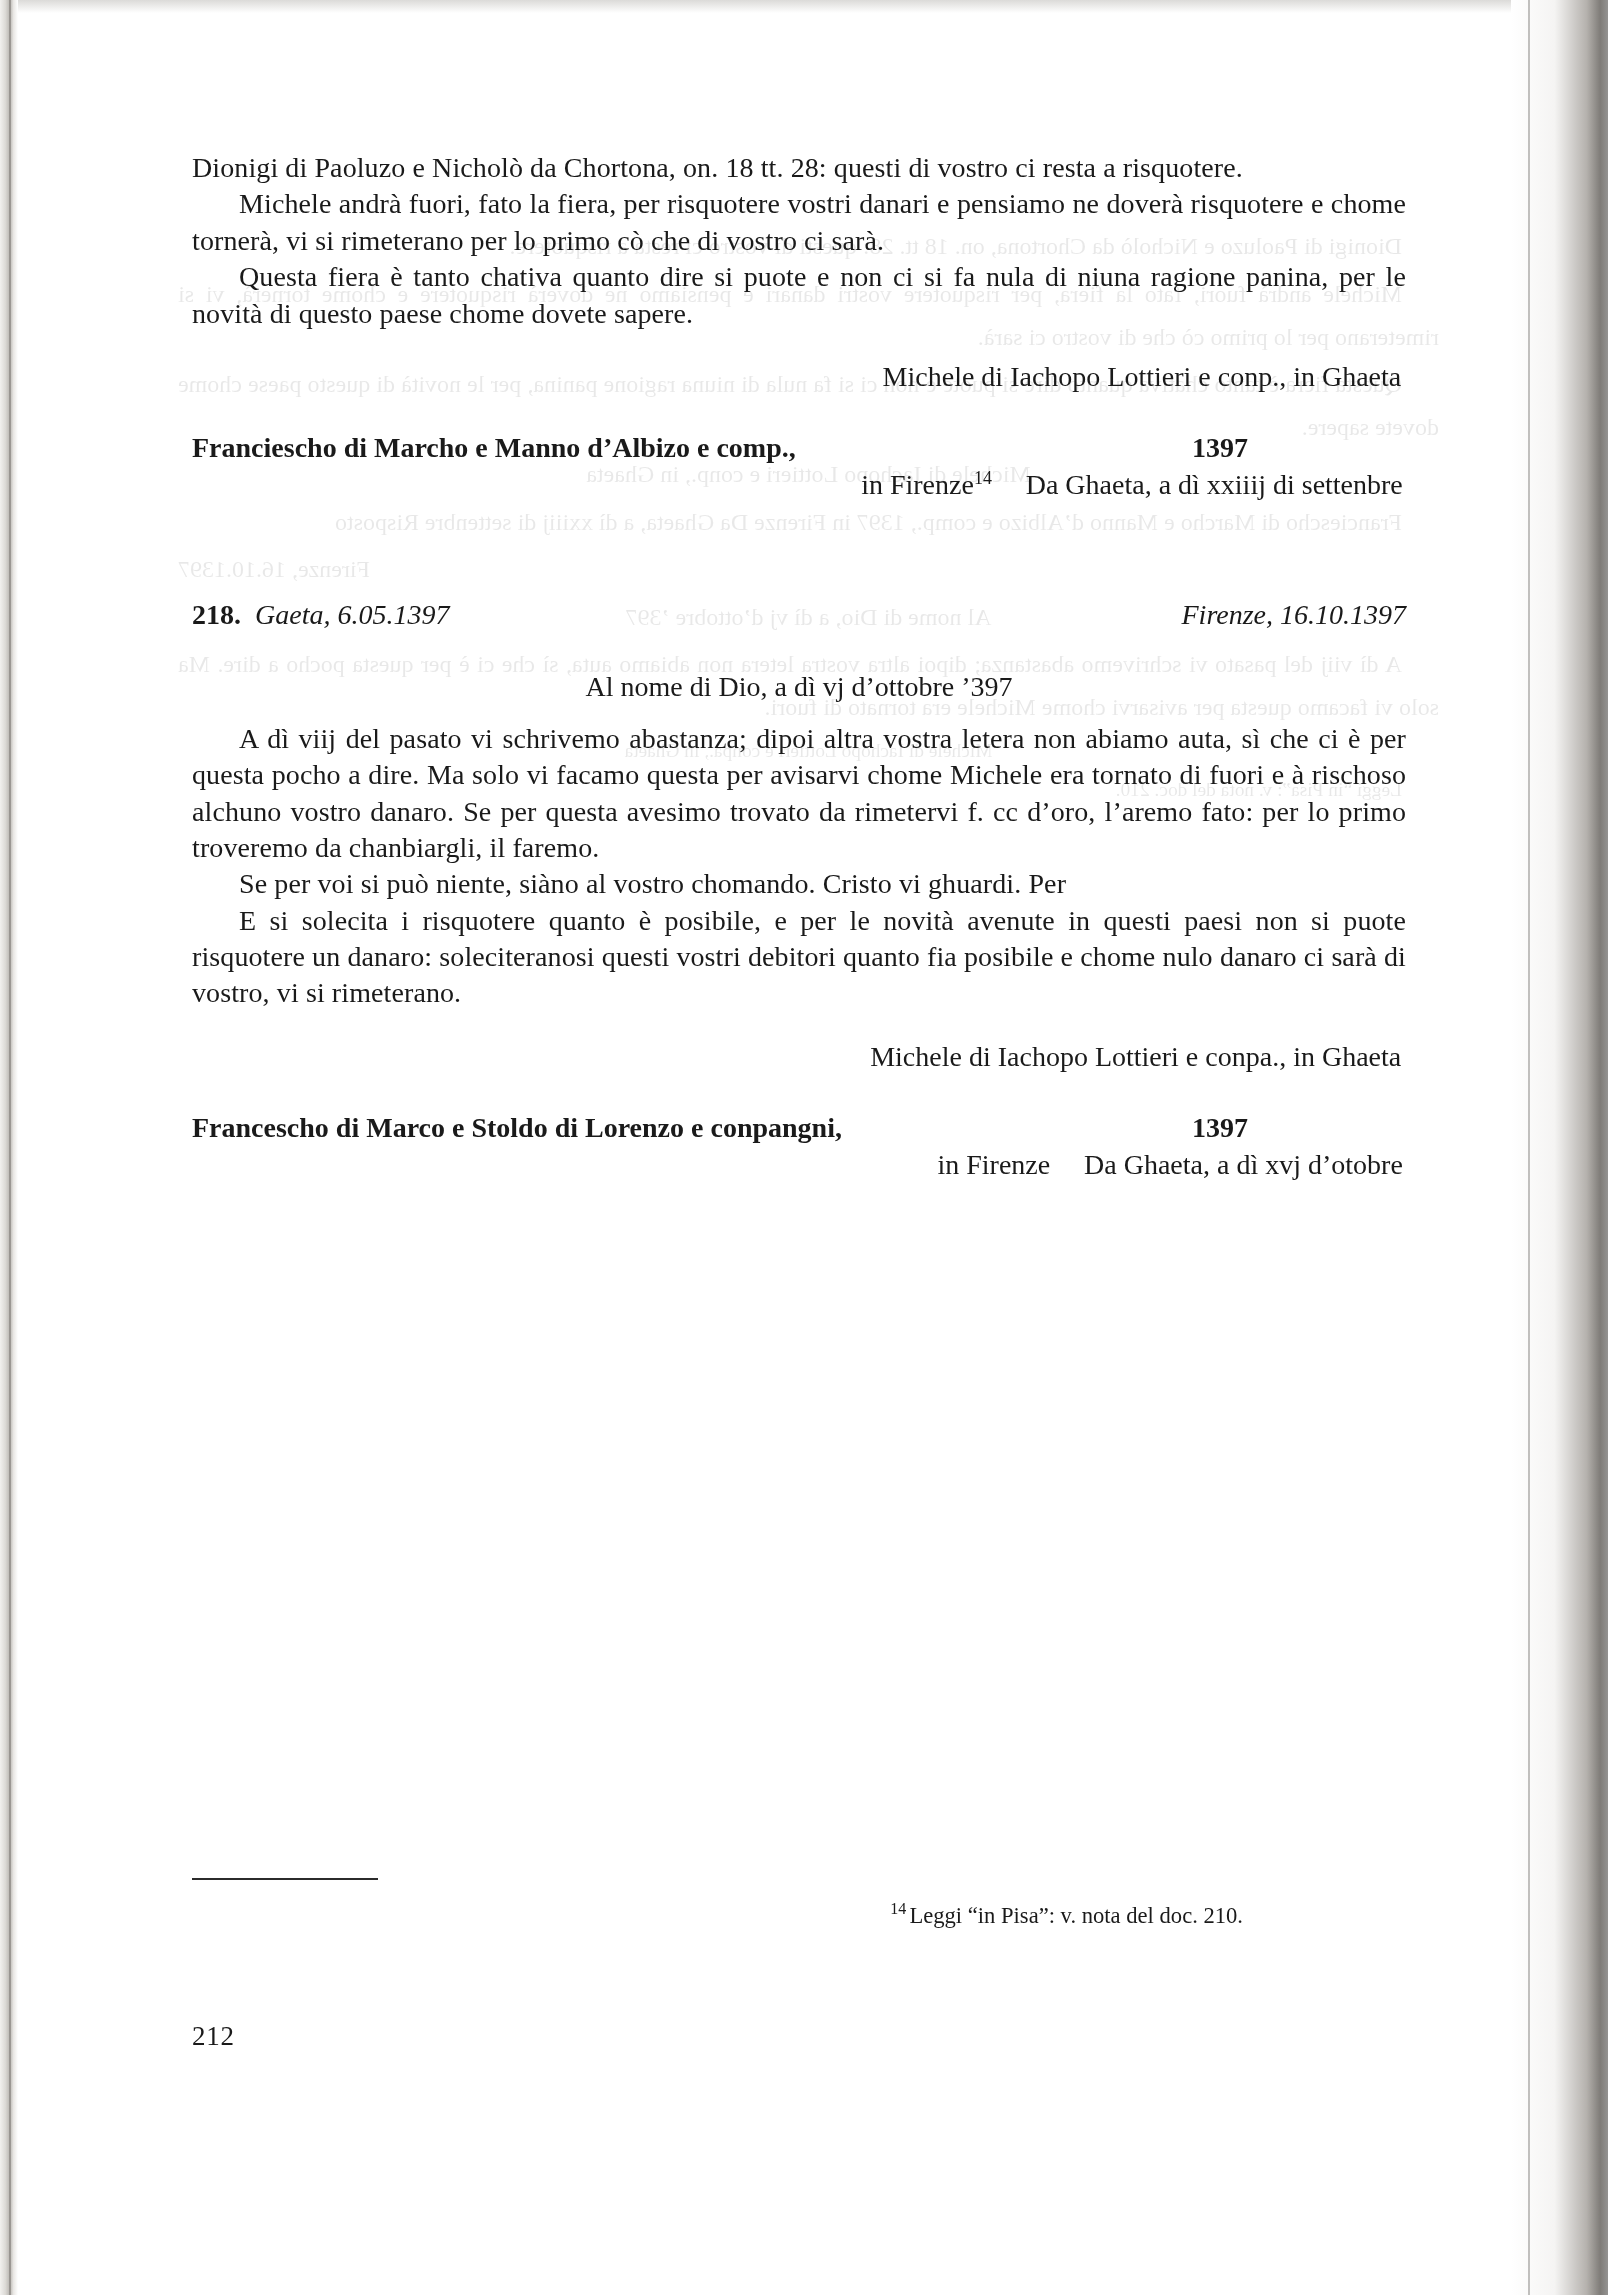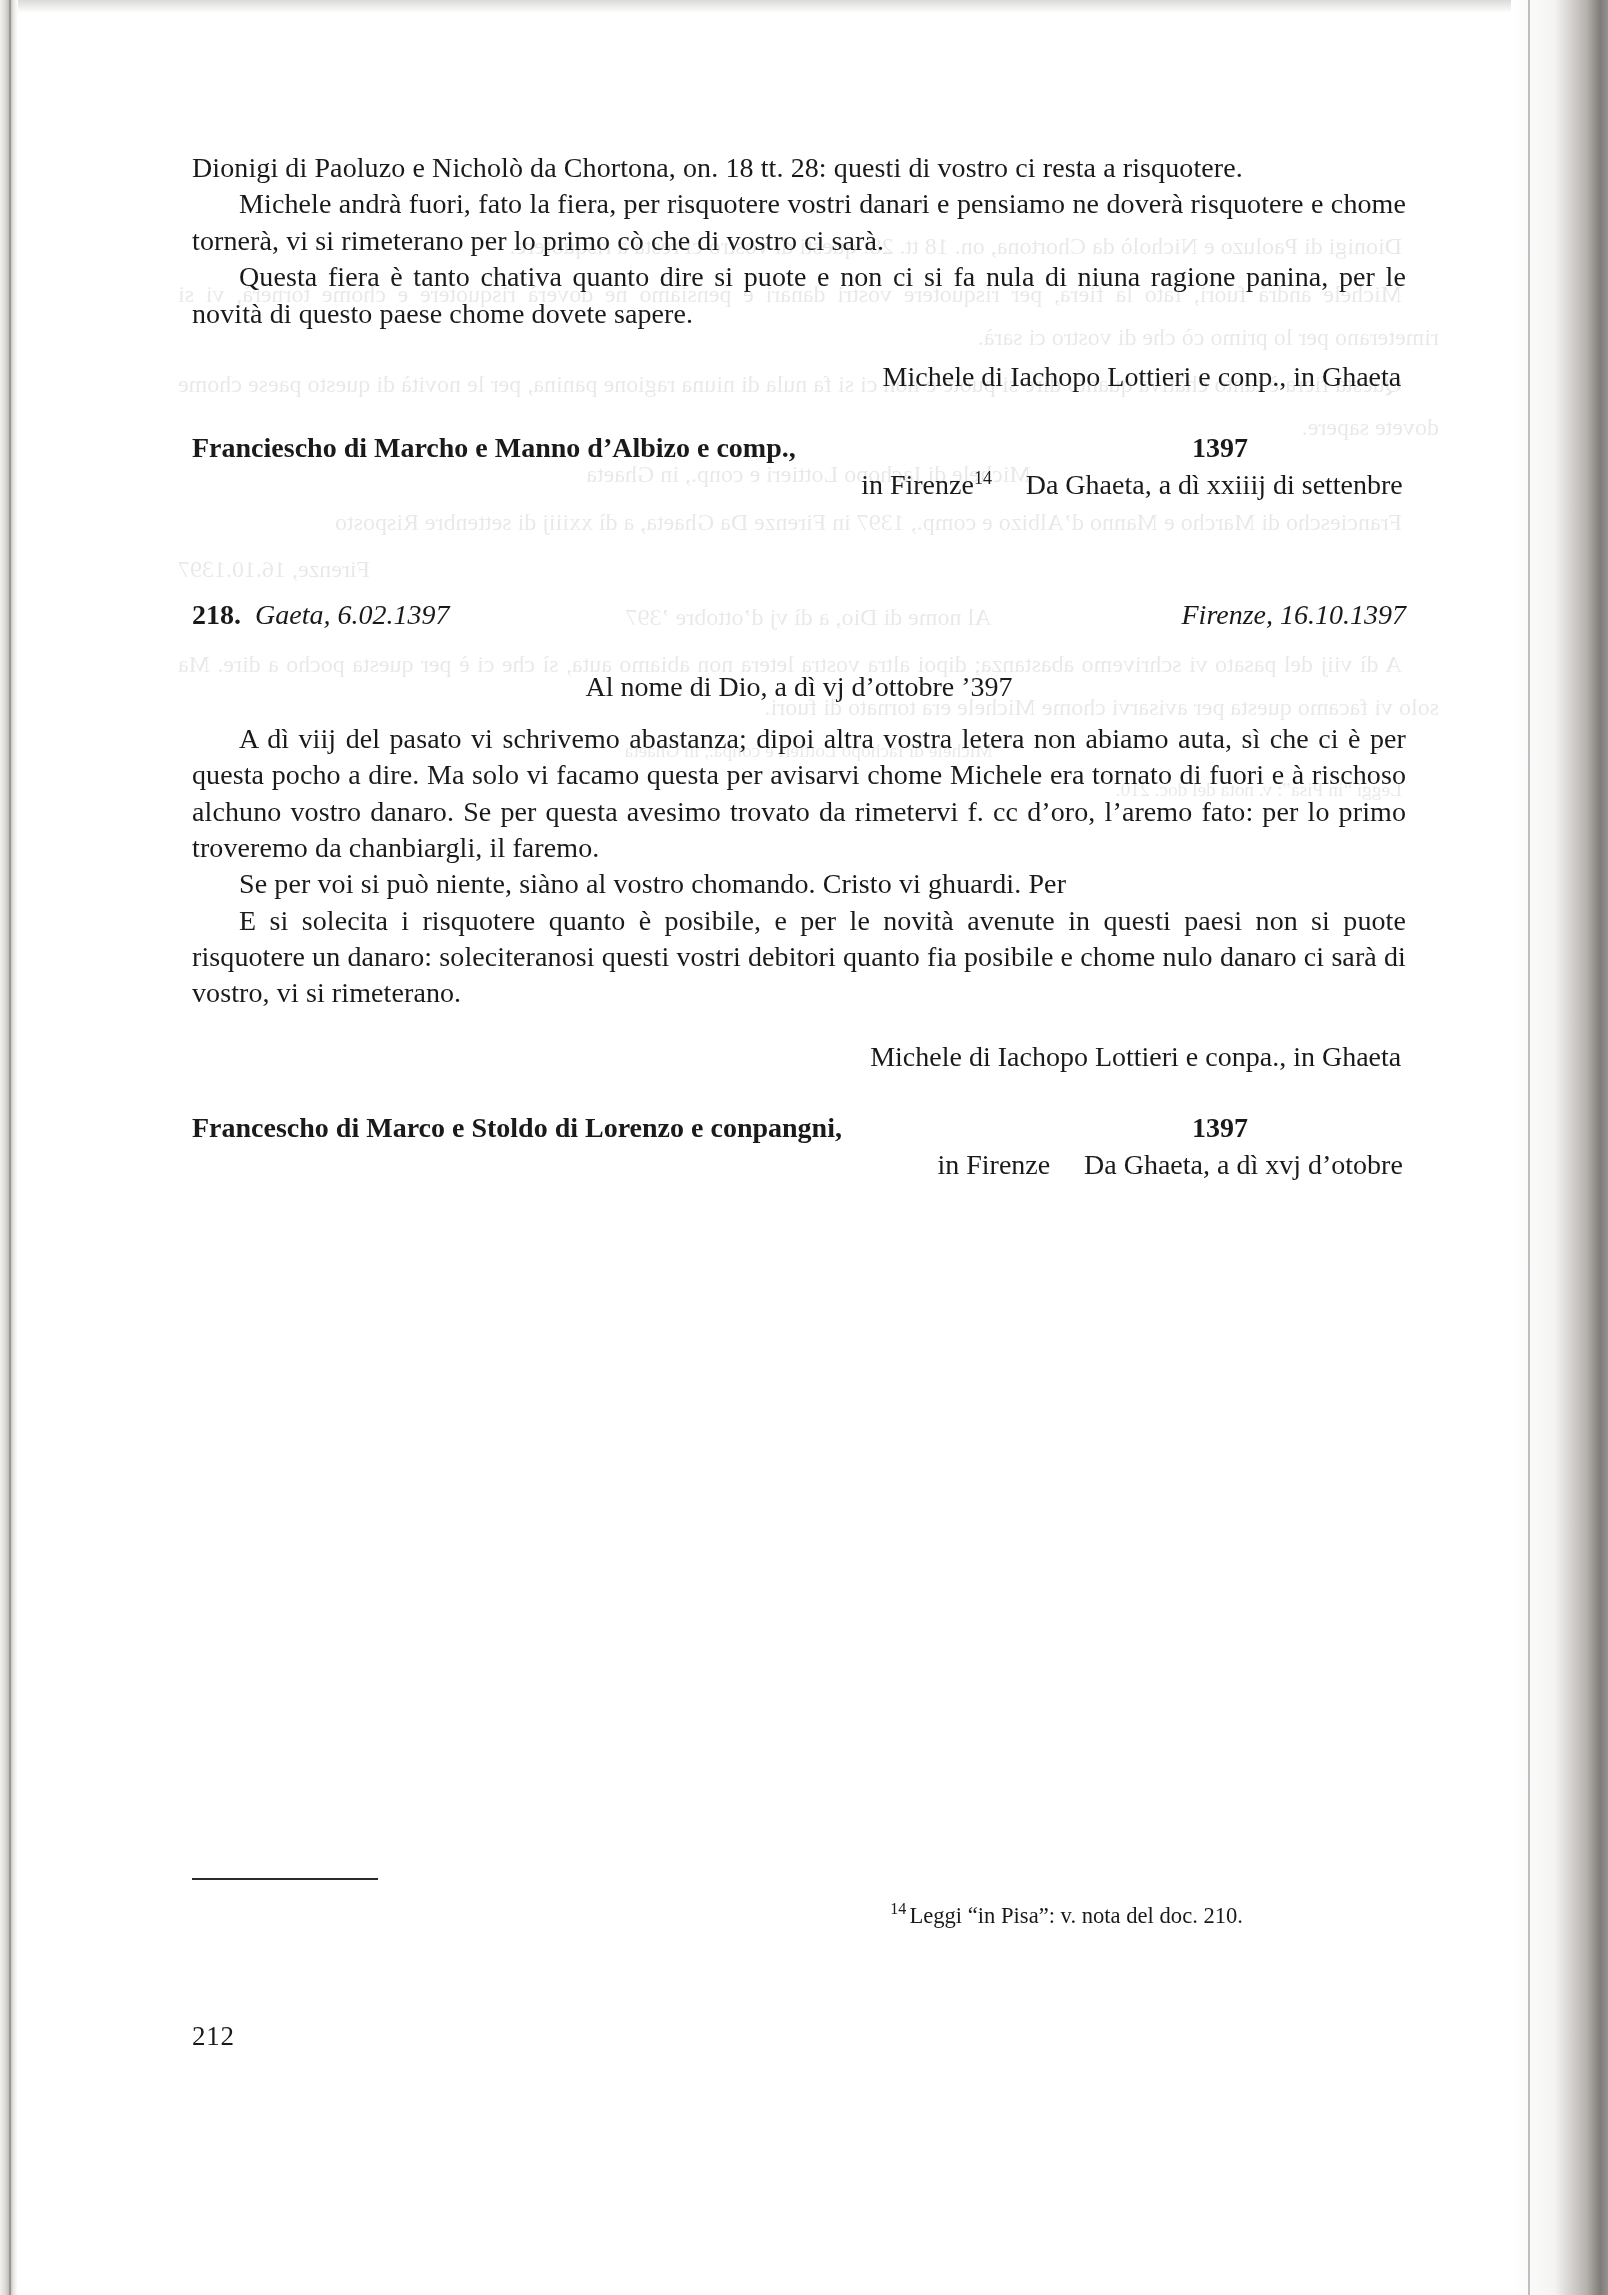--- a/index.html
+++ b/index.html
@@ -213,21 +213,21 @@
       <span class="addr-year">1397</span>
     </div>
     <div class="addr-row2">
       <span class="addr-firenze"><span>in Firenze</span><sup class="fn">14</sup></span>
       <span>Da Ghaeta, a dì xxiiij di settenbre</span>
     </div>
   </div>
 
   <div class="doc-head">
     <span class="doc-num">218.</span>
-    <span class="doc-place-date">Gaeta, 6.02.1397</span>
+    <span class="doc-place-date">Gaeta, 6.05.1397</span>
     <span class="spacer"></span>
     <span class="doc-right">Firenze, 16.10.1397</span>
   </div>
 
   <p class="doc-incipit">Al nome di Dio, a dì vj d’ottobre ’397</p>
 
   <div class="body-block">
     <p class="para indent">A dì viij del pasato vi schrivemo abastanza; dipoi altra vostra letera non abiamo auta, sì che ci è per questa pocho a dire. Ma solo vi facamo questa per avisarvi chome Michele era tornato di fuori e à rischoso alchuno vostro danaro. Se per questa avesimo trovato da rimetervi f. cc d’oro, l’aremo fato: per lo primo troveremo da chanbiargli, il faremo.</p>
     <p class="para indent">Se per voi si può niente, siàno al vostro chomando. Cristo vi ghuardi. Per</p>
     <p class="para indent">E si solecita i risquotere quanto è posibile, e per le novità avenute in questi paesi non si puote risquotere un danaro: soleciteranosi questi vostri debitori quanto fia posibile e chome nulo danaro ci sarà di vostro, vi si rimeterano.</p>

